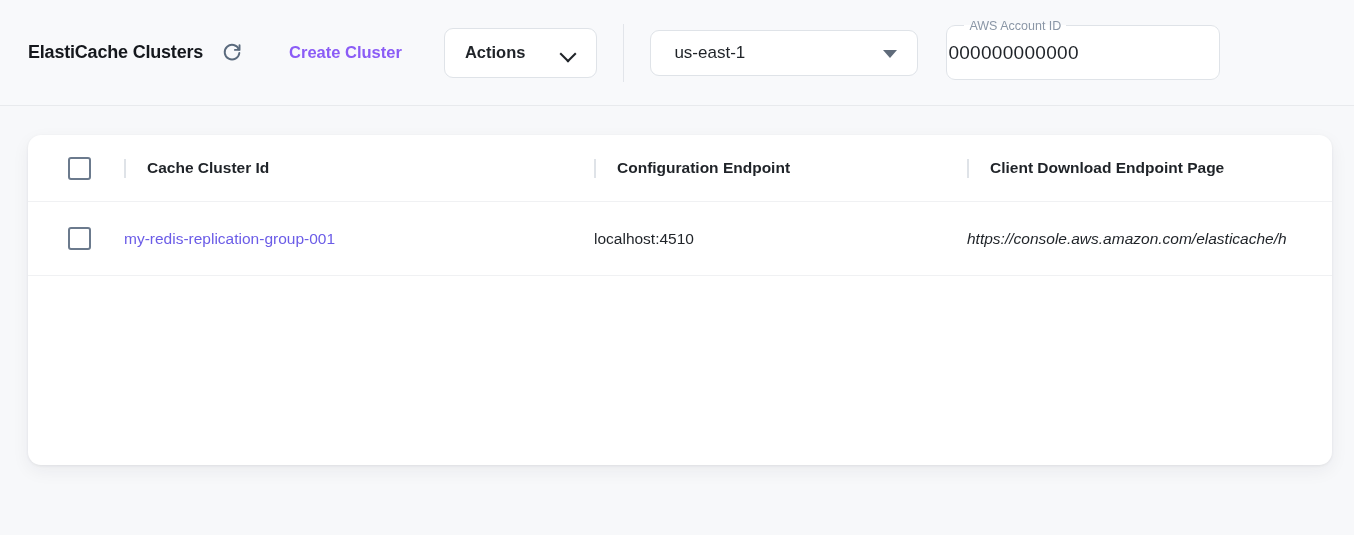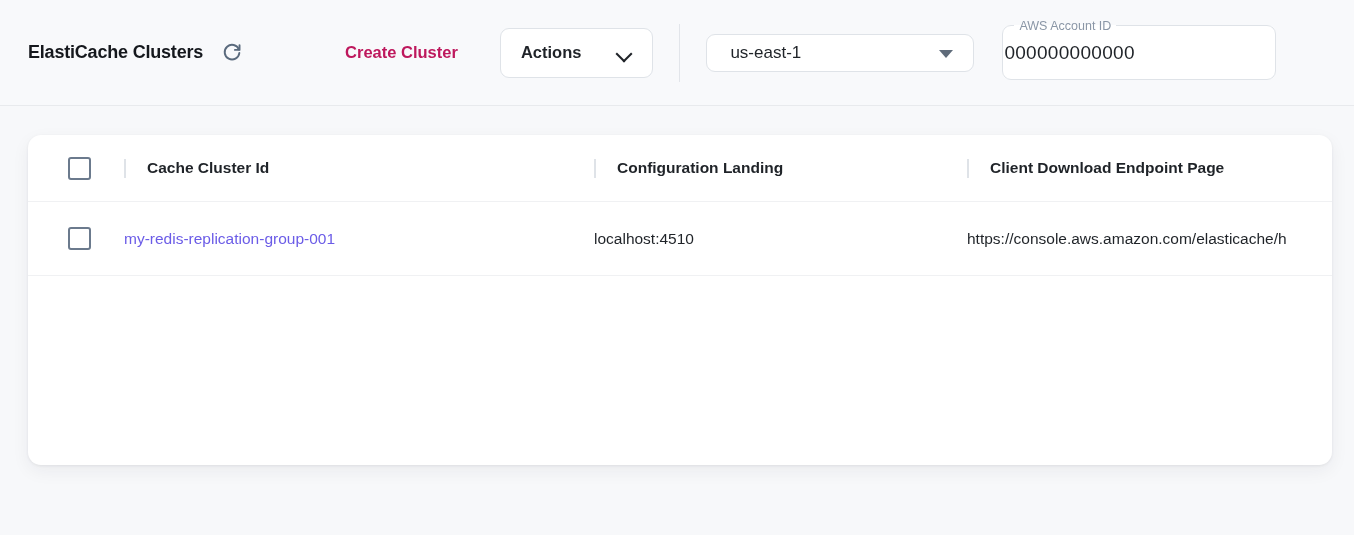--- a/index.html
+++ b/index.html
@@ -46,24 +46,24 @@
     justify-content: center;
     background: none;
     border: none;
     cursor: pointer;
     color: #5a6a7d;
     flex: none;
   }
   .refresh-btn svg { display: block; }
 
   .create-link {
-    margin-left: 96px;
+    margin-left: 40px;
     font-size: 16.5px;
     font-weight: 700;
-    color: #be185d;
+    color: #8b5cf6;
     white-space: nowrap;
     cursor: pointer;
     background: none;
     border: none;
     font-family: inherit;
     padding: 6px 2px;
   }
 
   .actions-btn {
     margin-left: 40px;
@@ -103,21 +103,21 @@
     width: 1px;
     height: 58px;
     background: #e2e5ea;
     margin-left: 26px;
     flex: none;
   }
 
   .region-select {
     margin-left: 26px;
     width: 268px;
-    height: 38px;
+    height: 46px;
     background: #ffffff;
     border: 1px solid #dfe3e8;
     border-radius: 9px;
     display: flex;
     align-items: center;
     padding: 0 16px 0 23px;
     cursor: pointer;
     position: relative;
   }
   .region-value {
@@ -150,21 +150,21 @@
     border-radius: 9px;
     background: #ffffff;
     padding: 0 10px;
     margin: 0;
     min-width: 0;
   }
   .account-field legend {
     font-size: 12.5px;
     color: #8a96a6;
     padding: 0 5px;
-    margin-left: 1px;
+    margin-left: 7px;
     line-height: 1;
     white-space: nowrap;
   }
   .account-value {
     position: absolute;
     left: 2px;
     top: 50%;
     transform: translateY(-50%);
     font-size: 19px;
     color: #1f2328;
@@ -252,20 +252,21 @@
   .cluster-link {
     color: #6b5ce7;
     text-decoration: none;
     font-size: 15.5px;
     cursor: pointer;
   }
 
   .dl-cell {
     overflow: hidden;
     text-overflow: clip;
+    font-style: italic;
   }
 </style>
 </head>
 <body>
 
 <div class="topbar">
 
   <div class="page-title">ElastiCache Clusters</div>
 
   <button class="refresh-btn">
@@ -316,21 +317,21 @@
           </th>
           <th>
             <div class="th-inner">
               <span class="col-sep"></span>
               <span>Cache Cluster Id</span>
             </div>
           </th>
           <th>
             <div class="th-inner">
               <span class="col-sep"></span>
-              <span>Configuration Landing</span>
+              <span>Configuration Endpoint</span>
             </div>
           </th>
           <th>
             <div class="th-inner">
               <span class="col-sep"></span>
               <span>Client Download Endpoint Page</span>
             </div>
           </th>
         </tr>
       </thead>

